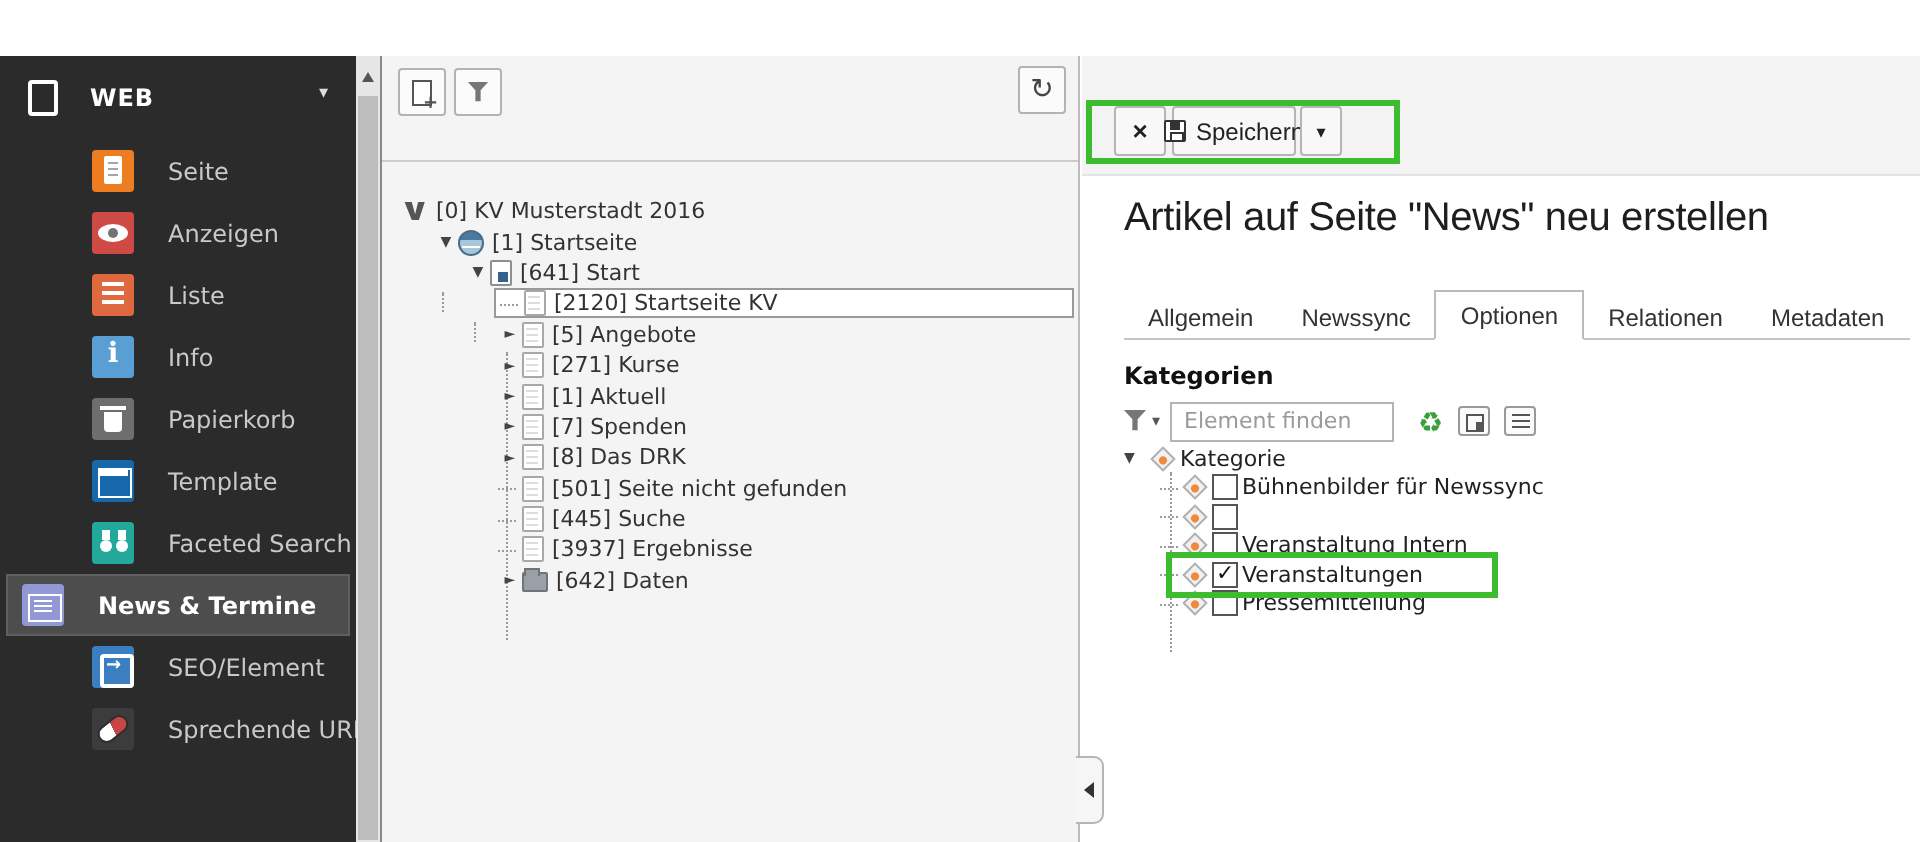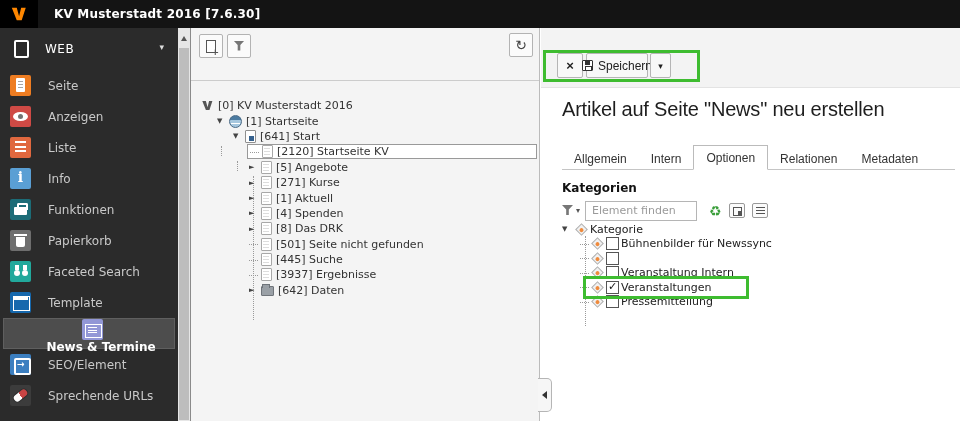--- a/index.html
+++ b/index.html
@@ -7,26 +7,26 @@
   .stage { position:relative; width:960px; height:421px; overflow:hidden; background:#fff; }
 
   
   .topbar { position:absolute; left:0; top:0; width:960px; height:28px; background:#141414; }
   .logo-tile { position:absolute; left:0; top:0; width:38px; height:28px; background:#000; display:flex; align-items:center; justify-content:center; }
   .topbar-title { position:absolute; left:54px; top:7px; color:#fff; font-size:12px; font-weight:600; letter-spacing:.2px; }
 
   
   .sidebar { position:absolute; left:0; top:28px; width:178px; bottom:0; background:#2b2b2b; }
   .sb-header { position:relative; height:42px; display:flex; align-items:center; padding-left:14px; }
-  .sb-header-label { color:#fff; font-size:12px; font-weight:normal; letter-spacing:.5px; margin-left:16px; }
+  .sb-header-label { color:#fff; font-size:12px; font-weight:bold; letter-spacing:.5px; margin-left:16px; }
   .sb-caret { position:absolute; right:14px; top:14px; color:#ddd; font-size:9px; }
   .web-icon { width:15px; height:18px; border:2px solid #fff; border-radius:2px; background:#2b2b2b; }
   .sb-items { position:absolute; top:42px; left:0; right:0; }
-  .sb-item { position:relative; height:31px; display:flex; align-items:center; padding-left:10px; cursor:pointer; }
-  .sb-item.active { background:#4d4d4d; border:1px solid #5f5f5f; margin:0 3px; padding-left:7px;flex-direction:column; }
+  .sb-item { position:relative; height:31px; display:flex; align-items:center; padding-left:10px; cursor:pointer;margin-left:36px; }
+  .sb-item.active { background:#4d4d4d; border:1px solid #5f5f5f; margin:0 3px; padding-left:7px; }
   .sb-label { color:#c9c9c9; font-size:12px; margin-left:17px; white-space:nowrap; }
   .sb-item.active .sb-label { color:#fff; font-weight:bold; }
 
   .tile { position:relative; width:21px; height:21px; border-radius:2px; flex:none; }
   .tile::before, .tile::after { content:""; position:absolute; }
   .mi-doc::before  { left:6px; top:3px; width:9px; height:14px; background:#fff; border-radius:1px; }
   .mi-doc::after   { left:8px; top:6px; width:5px; height:8px;
                      background:repeating-linear-gradient(to bottom, rgba(0,0,0,.35) 0 1px, transparent 1px 3px); }
   .mi-eye::before  { left:3px; top:6px; width:15px; height:9px; background:#fff; border-radius:50%; }
   .mi-eye::after   { left:8px; top:8px; width:5px; height:5px; background:rgba(0,0,0,.55); border-radius:50%; }
@@ -64,21 +64,21 @@
             background:#fbfbfb; display:flex; align-items:center; justify-content:center; cursor:pointer; }
   .pt-btn.b-new { left:8px; top:6px; }
   .pt-btn.b-filter { left:36px; top:6px; }
   .pt-btn.b-refresh { right:6px; top:5px; font-size:14px; color:#444; }
   .docplus { position:relative; width:10px; height:13px; border:1px solid #555; background:#fff; }
   .docplus::after { content:"+"; position:absolute; right:-4px; bottom:-5px; font-size:9px; font-weight:bold; color:#555; }
   .funnel { width:11px; height:11px; background:#777;
             clip-path:polygon(0 0,100% 0,62% 42%,62% 92%,38% 92%,38% 42%); }
   .pt-sep { position:absolute; left:0; right:0; top:52px; border-top:1px solid #ccc; }
   .pt-rows { position:absolute; left:0; right:2px; top:70px; }
-  .trow { height:15.4px; display:flex; align-items:center; white-space:nowrap; cursor:pointer; }
+  .trow { height:15.4px; display:flex; align-items:center; white-space:nowrap; cursor:pointer;text-align:center; }
   .rowbox { display:flex; align-items:center; height:15px; flex:1; padding:0 2px; }
   .rowbox.sel { background:#fff; border:1px solid #999; }
   .tcaret { width:12px; font-size:7px; color:#444; flex:none; }
   .tstub { width:12px; flex:none; position:relative; }
   .tstub::before { content:""; position:absolute; left:0; top:0; width:9px; border-top:1px dotted #9a9a9a; }
   .tlbl { margin-left:4px; }
   .guide { position:absolute; border-left:1px dotted #9a9a9a; }
 
   .ti { position:relative; width:13px; height:13px; flex:none; }
   .ti-page { width:11px; height:13px; background:#fff; border:1px solid #a8a8a8; border-radius:1px; }
@@ -148,28 +148,20 @@
   
   .anno { position:absolute; border:3px solid #3ebc30; z-index:9; pointer-events:none; }
   .anno-save { left:543px; top:50px; width:157px; height:32px; }
   .anno-cat  { left:583px; top:276px; width:166px; height:23px; }
 </style>
 </head>
 <body>
 
 <div class="stage">
 
-  <div class="topbar">
-    <div class="logo-tile">
-      <svg width="18" height="18" viewBox="0 0 20 20">
-        <path d="M2 3 h5.5 l2.6 9.5 L12.4 3 H17.5 L13 17 H7.5 Z" fill="#ff8700"></path>
-      </svg>
-    </div>
-    <div class="topbar-title">KV Musterstadt 2016 [7.6.30]</div>
-  </div>
 
   <div class="sidebar">
     <div class="sb-header">
       <span class="web-icon"></span>
       <span class="sb-header-label">WEB</span>
       <span class="sb-caret">▾</span>
     </div>
     <div class="sb-items">
       <div class="sb-item">
         <span class="tile mi-doc" style="background: rgb(238, 125, 34);"></span>
@@ -181,34 +173,30 @@
       </div>
       <div class="sb-item">
         <span class="tile mi-list" style="background: rgb(224, 104, 63);"></span>
         <span class="sb-label">Liste</span>
       </div>
       <div class="sb-item">
         <span class="tile mi-info" style="background: rgb(90, 159, 212);"></span>
         <span class="sb-label">Info</span>
       </div>
       <div class="sb-item">
-        <span class="tile mi-briefcase" style="background: rgb(28, 108, 119);"></span>
-        <span class="sb-label">Funktionen</span>
-      </div>
-      <div class="sb-item">
         <span class="tile mi-trash" style="background: rgb(110, 110, 110);"></span>
         <span class="sb-label">Papierkorb</span>
       </div>
       <div class="sb-item">
+        <span class="tile mi-template" style="background: rgb(22, 104, 173);"></span>
+        <span class="sb-label">Template</span>
+      </div>
+      <div class="sb-item">
         <span class="tile mi-binoculars" style="background: rgb(34, 169, 156);"></span>
         <span class="sb-label">Faceted Search</span>
-      </div>
-      <div class="sb-item">
-        <span class="tile mi-template" style="background: rgb(22, 104, 173);"></span>
-        <span class="sb-label">Template</span>
       </div>
       <div class="sb-item active">
         <span class="tile mi-news" style="background: rgb(146, 151, 214);"></span>
         <span class="sb-label">News &amp; Termine</span>
       </div>
       <div class="sb-item">
         <span class="tile mi-seo" style="background: rgb(60, 127, 192);"></span>
         <span class="sb-label">SEO/Element</span>
       </div>
       <div class="sb-item">
@@ -289,21 +277,21 @@
         <span class="rowbox">
           <span class="tcaret">►</span>
           <span class="ti ti-page"></span>
           <span class="tlbl">[1] Aktuell</span>
         </span>
       </div>
       <div class="trow" style="padding-left:56px">
         <span class="rowbox">
           <span class="tcaret">►</span>
           <span class="ti ti-page"></span>
-          <span class="tlbl">[4] Spenden</span>
+          <span class="tlbl">[7] Spenden</span>
         </span>
       </div>
       <div class="trow" style="padding-left:56px">
         <span class="rowbox">
           <span class="tcaret">►</span>
           <span class="ti ti-page"></span>
           <span class="tlbl">[8] Das DRK</span>
         </span>
       </div>
       <div class="trow" style="padding-left:56px">
@@ -352,21 +340,21 @@
       </div>
       <div class="dh-btn b-savedrop">
         <span>▾</span>
       </div>
     </div>
 
     <h1 class="page-title">Artikel auf Seite "News" neu erstellen</h1>
 
     <div class="tabs">
       <div class="tab">Allgemein</div>
-      <div class="tab">Intern</div>
+      <div class="tab">Newssync</div>
       <div class="tab active">Optionen</div>
       <div class="tab">Relationen</div>
       <div class="tab">Metadaten</div>
     </div>
 
     <div class="section-heading">Kategorien</div>
 
     <div class="filter-row">
       <span class="funnel"></span>
       <span class="filter-caret">▾</span>

